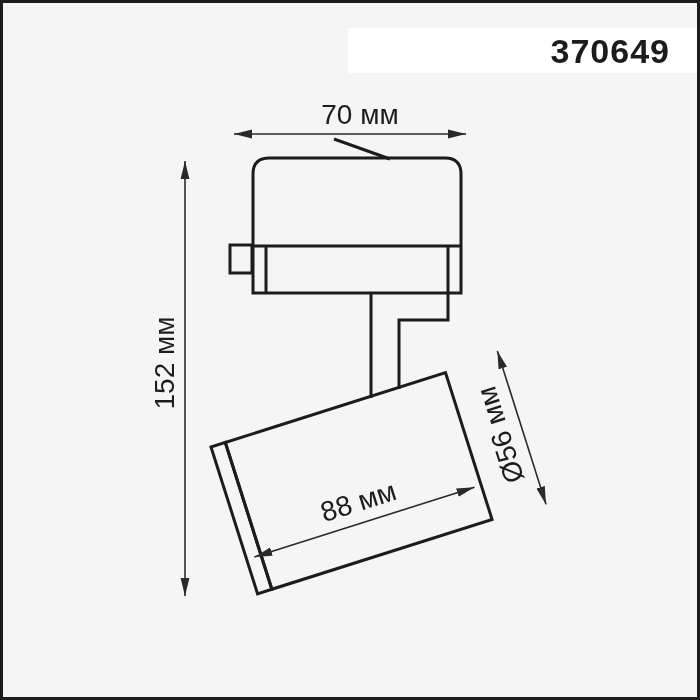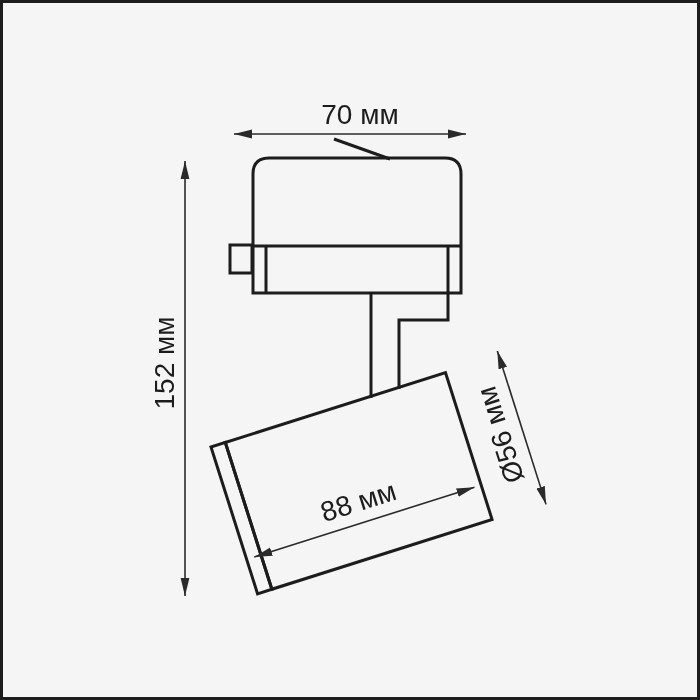--- a/index.html
+++ b/index.html
@@ -67,20 +67,23 @@
     font-size: 28px;
     fill: var(--line);
     stroke: none;
   }
 </style>
 </head>
 <body>
 
 <div class="canvas">
 
+  <div class="code-band">
+    <span class="code">370649</span>
+  </div>
 
   <svg class="drawing" viewBox="0 0 700 700">
     <defs>
       <marker id="arr" markerUnits="userSpaceOnUse" markerWidth="20" markerHeight="12" refX="18" refY="5" orient="auto-start-reverse">
         <path class="arrowhead" d="M18,5 L0,0.6 L0,9.4 Z"></path>
       </marker>
     </defs>
 
     <g>
 

